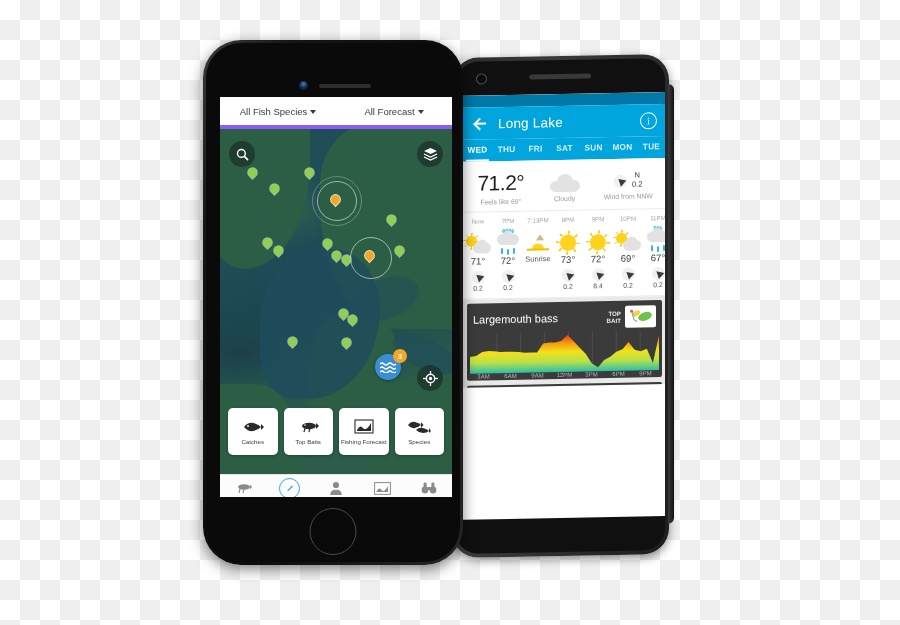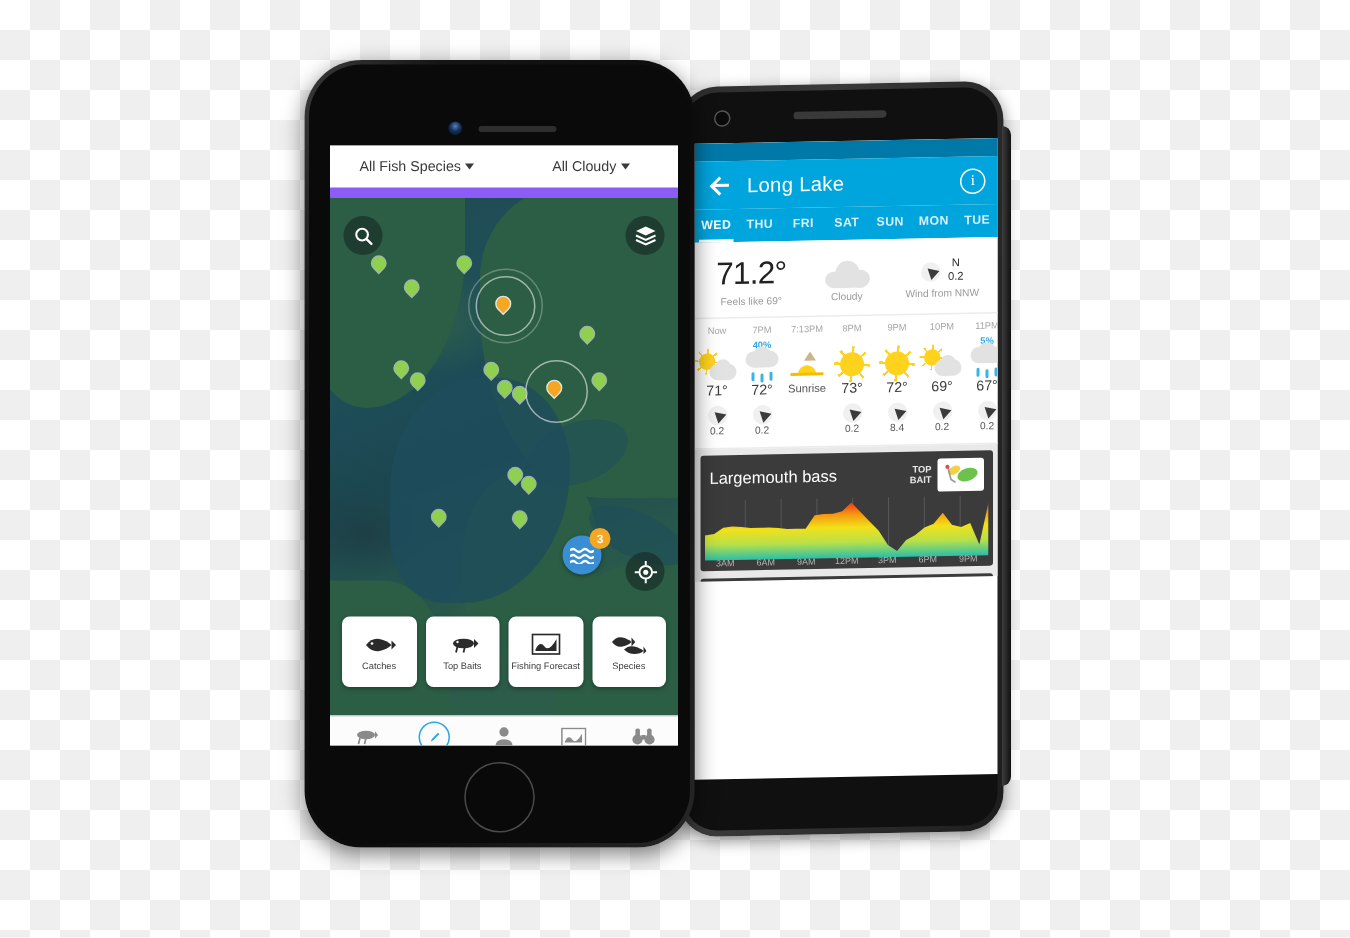--- a/index.html
+++ b/index.html
@@ -110,21 +110,21 @@
     border-radius:38px;box-shadow:0 4px 14px rgba(0,0,0,.5);
   }
   .ip-inner{position:absolute;inset:3px;background:#0a0a0a;border-radius:35px;overflow:hidden;}
   .ip-cam{position:absolute;left:93px;top:38px;width:9px;height:9px;border-radius:50%;
      background:radial-gradient(circle at 50% 35%,#5a7fb0 0%,#14305c 45%,#04101f 100%);}
   .ip-speaker{position:absolute;left:113px;top:41px;width:52px;height:4px;border-radius:3px;background:#2e2e2e;}
   .ip-home{position:absolute;left:50%;top:465px;transform:translateX(-50%);
      width:45px;height:45px;border-radius:50%;border:1.3px solid #4a4a4a;background:#090909;}
   .ip-screen{position:absolute;left:14px;top:54px;width:232px;height:400px;background:#fff;overflow:hidden;}
 
-  .filterbar{height:28px;background:#fff;display:flex;align-items:center;border-bottom:7px solid #8b5cf6;}
+  .filterbar{height:28px;background:#fff;display:flex;align-items:center;border-bottom:4px solid #8b5cf6;}
   .filt{flex:1;text-align:center;font-size:9.5px;color:#3a3a3a;}
   .caret{display:inline-block;margin-left:3px;border-left:3px solid transparent;
      border-right:3px solid transparent;border-top:4px solid #3a3a3a;vertical-align:middle;}
 
   .map{position:relative;height:372px;overflow:hidden;
     background:
       radial-gradient(ellipse 70px 50px at 30% 22%,#2d5d4a 0%,transparent 70%),
       radial-gradient(ellipse 90px 70px at 88% 30%,#2a5742 0%,transparent 72%),
       radial-gradient(ellipse 110px 60px at 60% 78%,#2f5f43 0%,transparent 70%),
       radial-gradient(ellipse 60px 40px at 10% 60%,#1d3f46 0%,transparent 72%),
@@ -401,21 +401,21 @@
       <div class="ip-speaker"></div>
       <div class="ip-home"></div>
 
       <div class="ip-screen">
 
         <div class="filterbar">
           <div class="filt">
             <span>All Fish Species</span><span class="caret"></span>
           </div>
           <div class="filt">
-            <span>All Cloudy</span><span class="caret"></span>
+            <span>All Forecast</span><span class="caret"></span>
           </div>
         </div>
 
         <div class="map">
 
           <div class="land" style="left:-20px;top:-10px;width:110px;height:150px;border-radius:0 0 60% 40%/0 0 70% 50%;"></div>
           <div class="land" style="left:100px;top:-10px;width:160px;height:210px;border-radius:40% 0 0 50%/30% 0 0 60%;"></div>
           <div class="land" style="left:88px;top:180px;width:90px;height:120px;border-radius:50% 40% 45% 35%;"></div>
           <div class="land" style="left:150px;top:245px;width:120px;height:140px;border-radius:45% 20% 0 40%;"></div>
           <div class="land" style="left:-10px;top:255px;width:90px;height:130px;border-radius:0 50% 30% 0;"></div>

